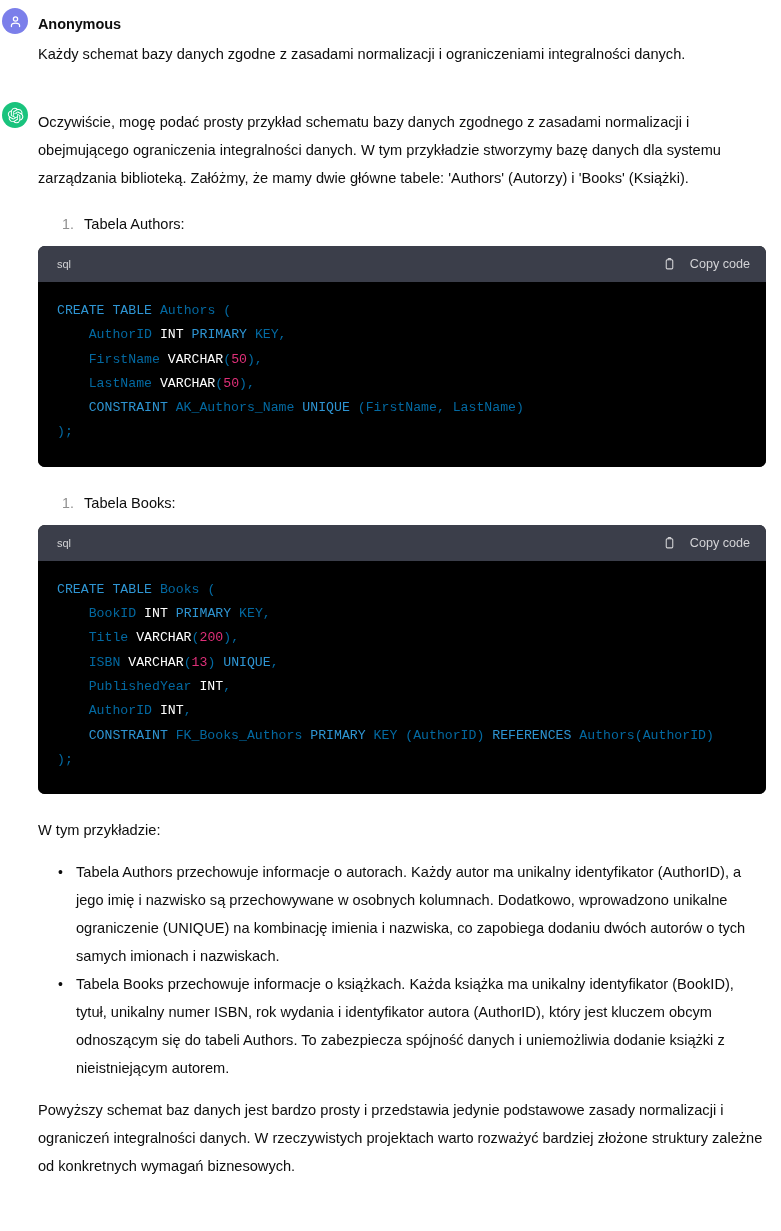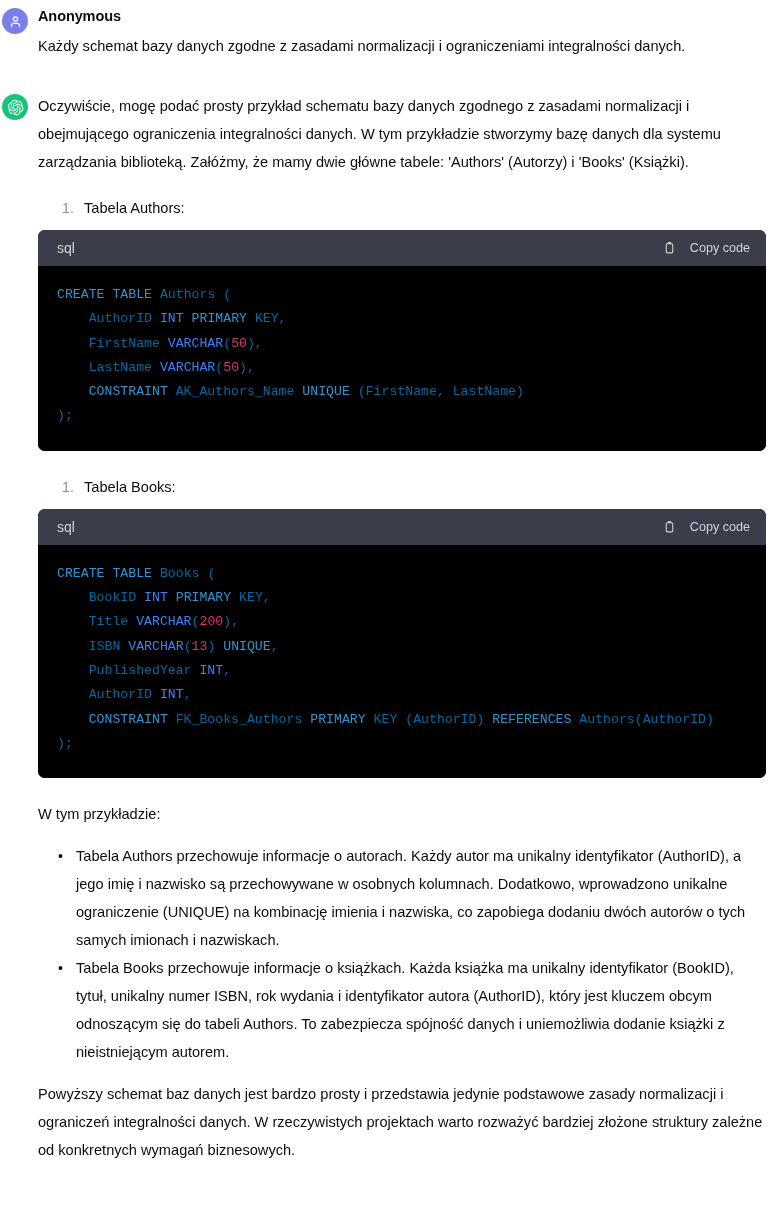--- a/index.html
+++ b/index.html
@@ -48,20 +48,21 @@
     margin-left: 2px;
   }
   .avatar-user { background: #7b7fea; }
   .avatar-assistant { background: #19c37d; }
   .avatar svg { display: block; }
 
   .msg-body {
     flex: 1 1 auto;
     min-width: 0;
     padding-right: 13px;
+    margin-top: 8px;
   }
 
   .author {
     font-size: 14.5px;
     font-weight: bold;
     line-height: 20px;
     margin: 0 0 6px 0;
     letter-spacing: -0.1px;
     color: #0d0d0d;
   }
@@ -134,21 +135,21 @@
   .code-header {
     background: #3b3e4a;
     display: flex;
     align-items: center;
     justify-content: space-between;
     padding: 9px 16px 9px 19px;
     height: 36px;
   }
   .code-lang {
     color: #d3d3d6;
-    font-size: 14px;
+    font-size: 11px;
     font-family: "Liberation Sans", sans-serif;
     line-height: 16px;
   }
   .copy-btn {
     display: flex;
     align-items: center;
     gap: 14px;
     color: #d3d3d6;
     font-size: 12.6px;
     line-height: 16px;
@@ -168,21 +169,21 @@
     white-space: pre;
   }
   pre.code-body code {
     font-family: "Liberation Mono", "DejaVu Sans Mono", monospace;
     font-size: 13.2px;
     line-height: 24.3px;
     color: #ffffff;
     display: block;
   }
   .kw  { color: #2e95d3; }   
-  .typ { color: #3b82f6; }   
+  .typ { color: #ffffff; }   
   .num { color: #df3079; }
   .pln { color: #0369a1; text-align: center; }
 </style>
 </head>
 <body>
 
 <div class="conversation">
 
   <div class="message msg-user">
     <div class="avatar-col">

